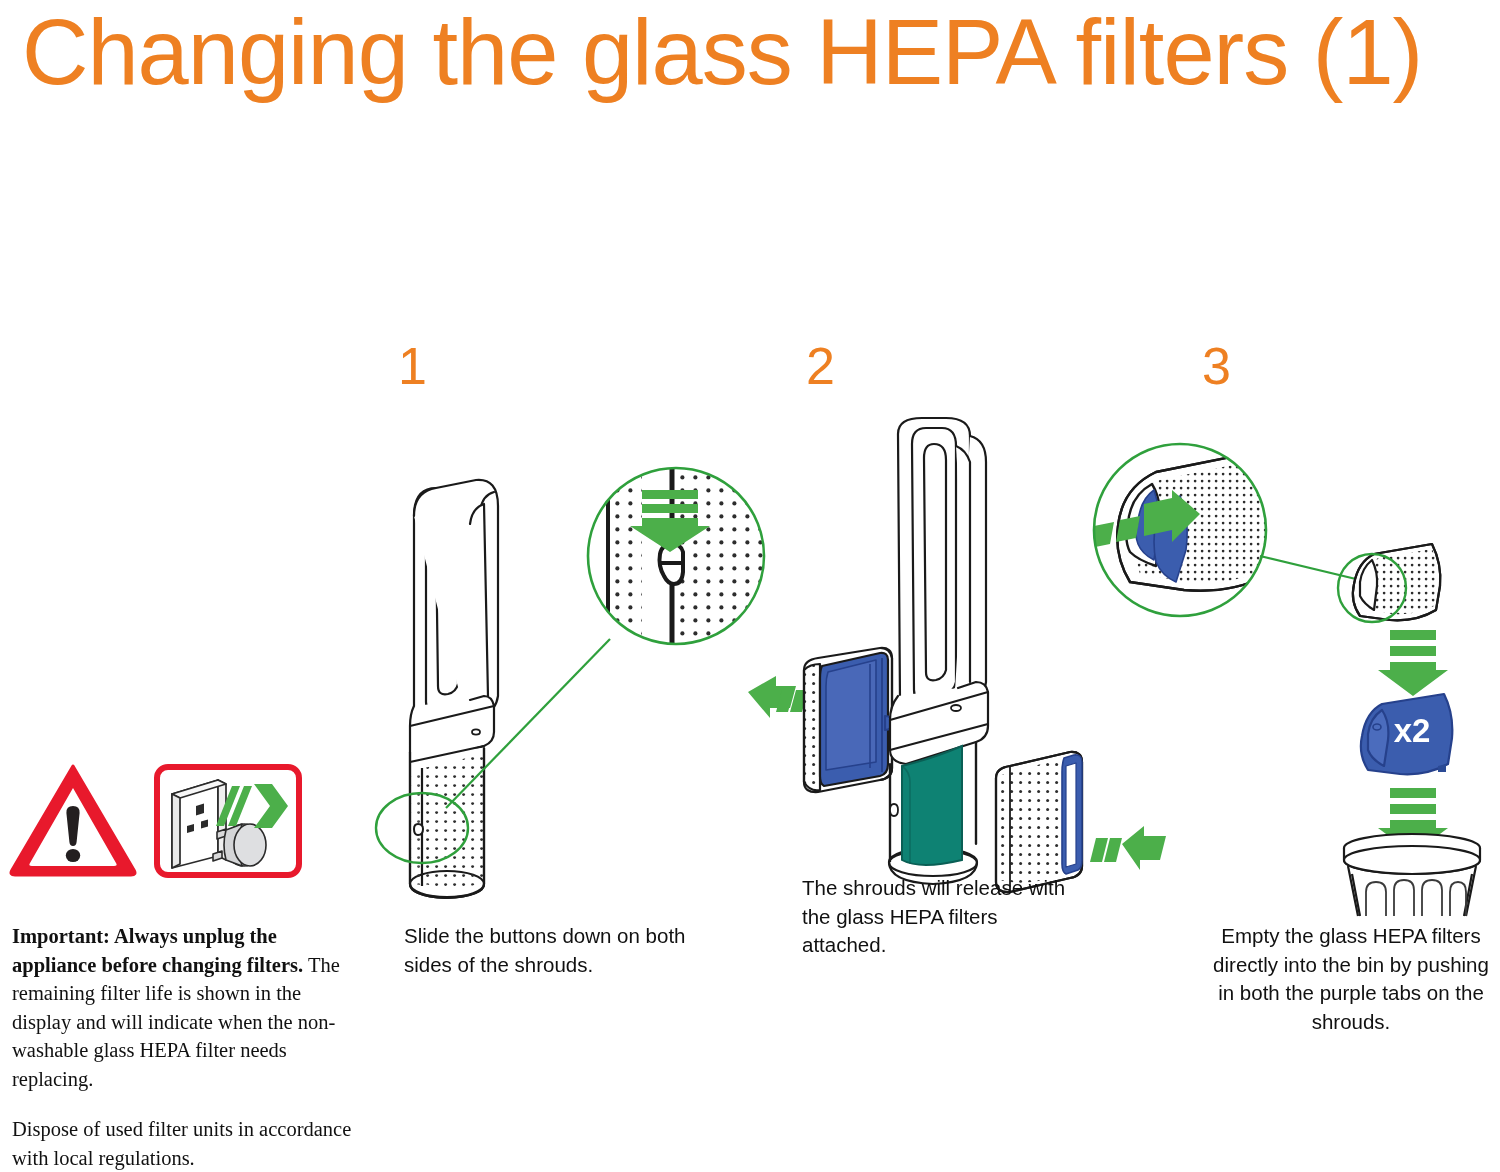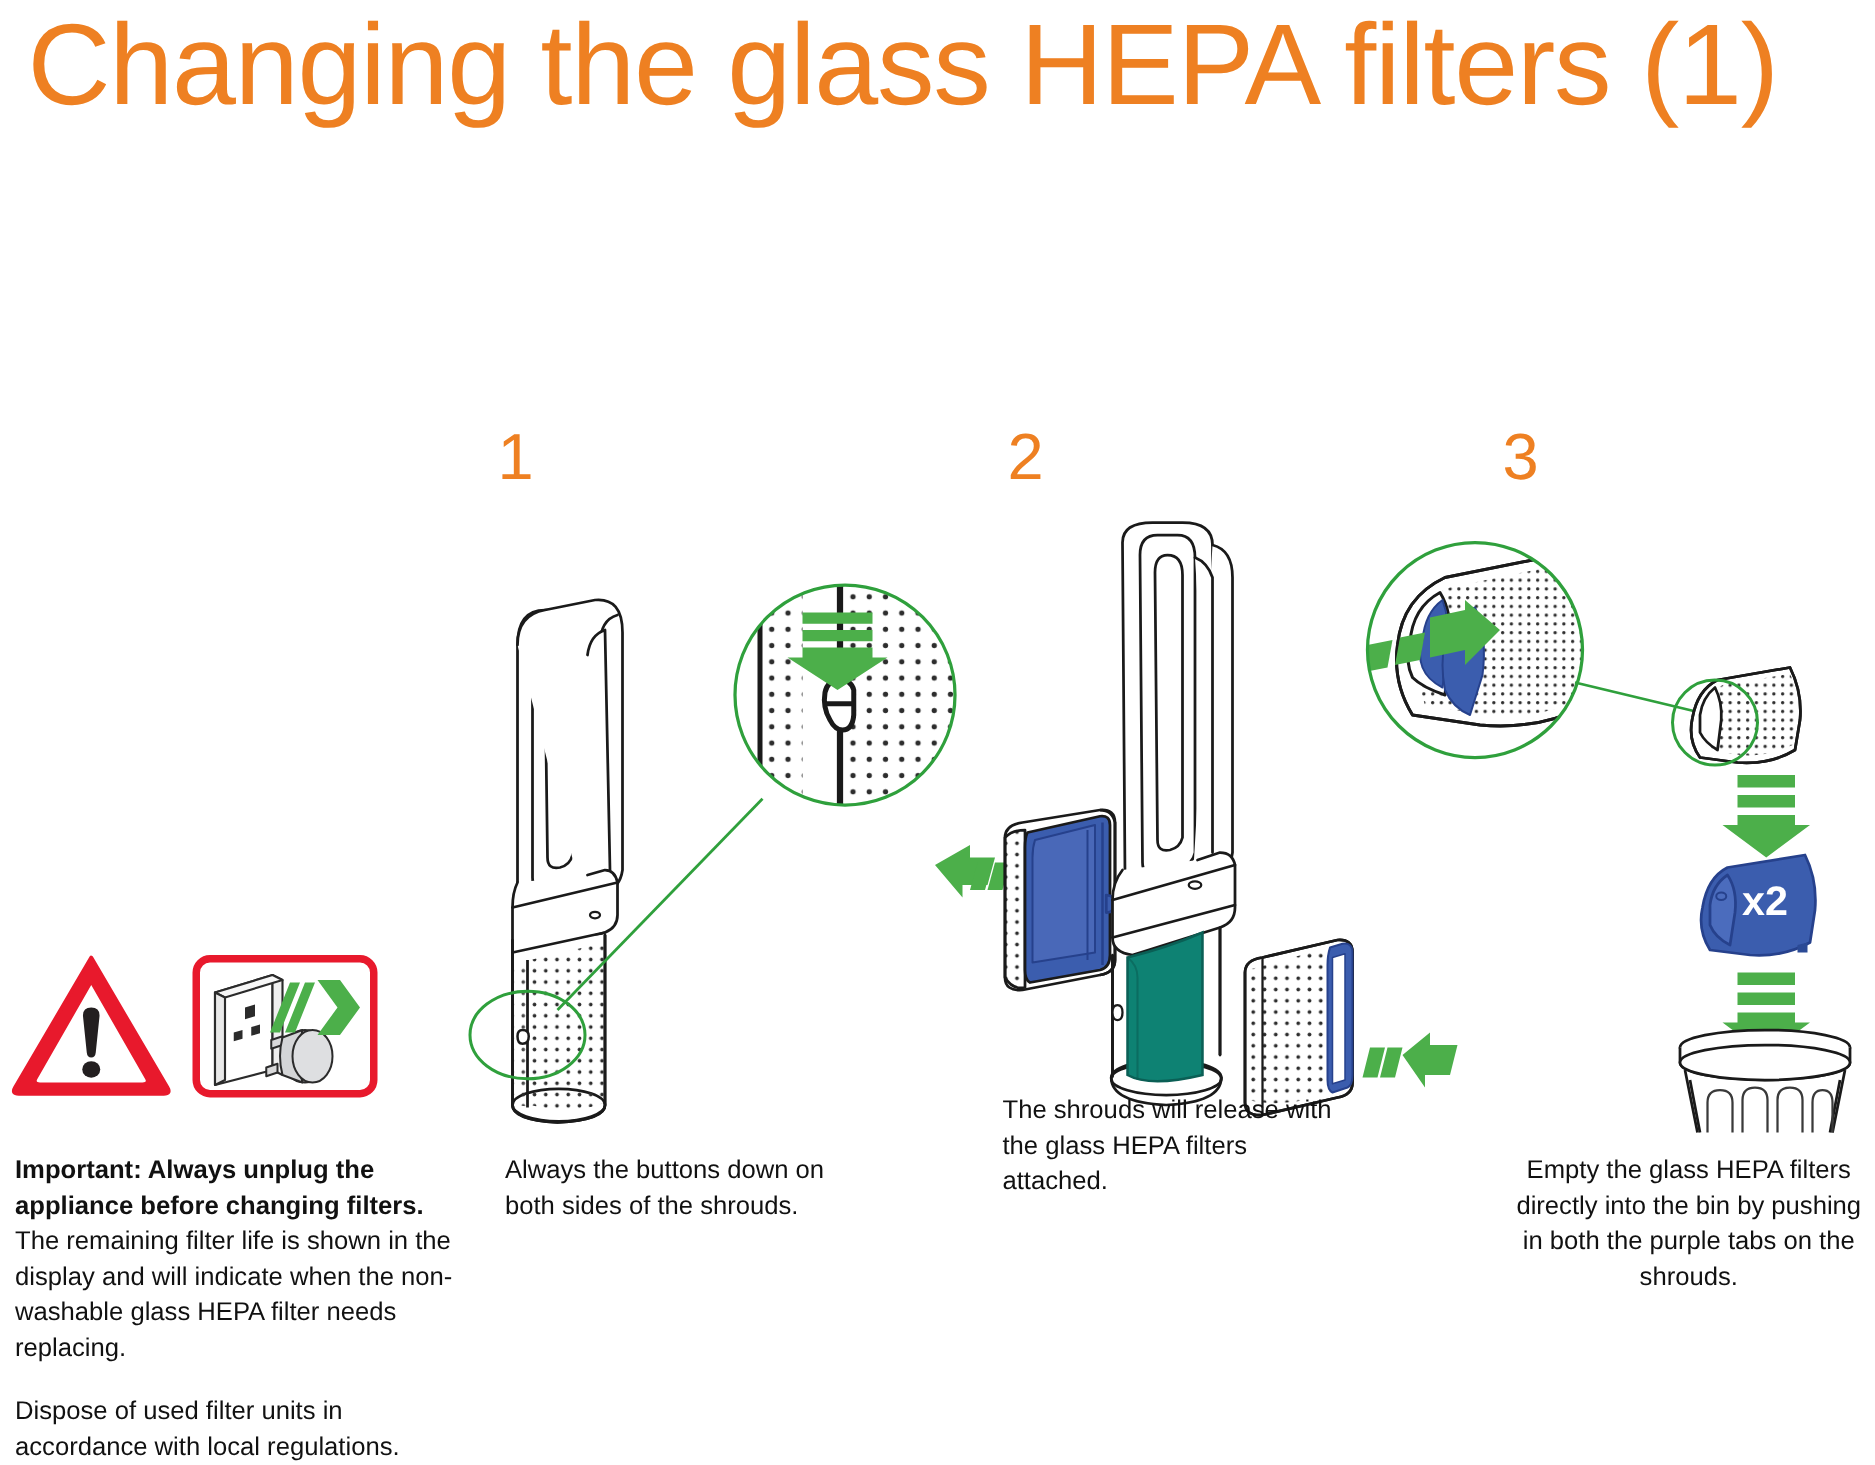--- a/index.html
+++ b/index.html
@@ -28,37 +28,37 @@
   #step-num-3{left:1202px;top:340px;}
 
   
   .caption{
     position:absolute;font-size:20.5px;line-height:28.5px;color:#111;font-weight:400;
   }
   .caption p{margin:0 0 22px 0;}
   .caption p:last-child{margin-bottom:0;}
   .caption .bold{font-weight:700;}
 
-  #warn-caption{left:12px;top:922px;width:352px;}
+  #warn-caption{left:12px;top:922px;width:352px;font-family:Liberation Serif, serif;}
   #cap-1{left:404px;top:922px;width:300px;}
   #cap-2{left:802px;top:874px;width:270px;}
   #cap-3{left:1206px;top:922px;width:290px;text-align:center;}
 
   
   #warning-row{position:absolute;left:8px;top:762px;width:300px;height:120px;}
   #socket-box{
     position:absolute;left:146px;top:2px;width:148px;height:114px;
     border:6px solid #E8192C;border-radius:14px;background:#fff;box-sizing:border-box;
   }
 
   
   .fig{position:absolute;}
   #fig-1{left:380px;top:396px;width:420px;height:520px;}
   #fig-2{left:730px;top:420px;width:440px;height:496px;}
-  #fig-3{left:1060px;top:420px;width:440px;height:486px;text-align:right;}
+  #fig-3{left:1060px;top:430px;width:440px;height:486px;text-align:right;}
   svg{display:block;overflow:visible;}
 </style>
 </head>
 <body>
 
 <div class="page">
 
   <div id="doc-title">Changing the glass HEPA filters (1)</div>
 
   <div class="step-num" id="step-num-1">1</div>
@@ -337,21 +337,21 @@
   </div>
 
   <div class="caption" id="warn-caption">
     <p>
       <span class="bold">Important: Always unplug the appliance before changing filters.</span><span> The remaining filter life is shown in the display and will indicate when the non-washable glass HEPA filter needs replacing.</span>
     </p>
     <p>Dispose of used filter units in accordance with local regulations.</p>
   </div>
 
   <div class="caption" id="cap-1">
-    <p>Always the buttons down on both sides of the shrouds.</p>
+    <p>Slide the buttons down on both sides of the shrouds.</p>
   </div>
 
   <div class="caption" id="cap-2">
     <p>The shrouds will release with the glass HEPA filters attached.</p>
   </div>
 
   <div class="caption" id="cap-3">
     <p>Empty the glass HEPA filters directly into the bin by pushing in both the purple tabs on the shrouds.</p>
   </div>
 

